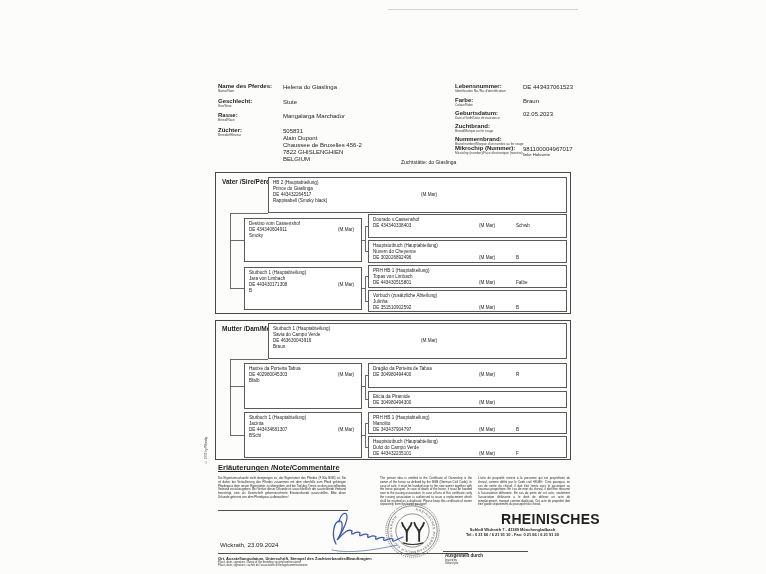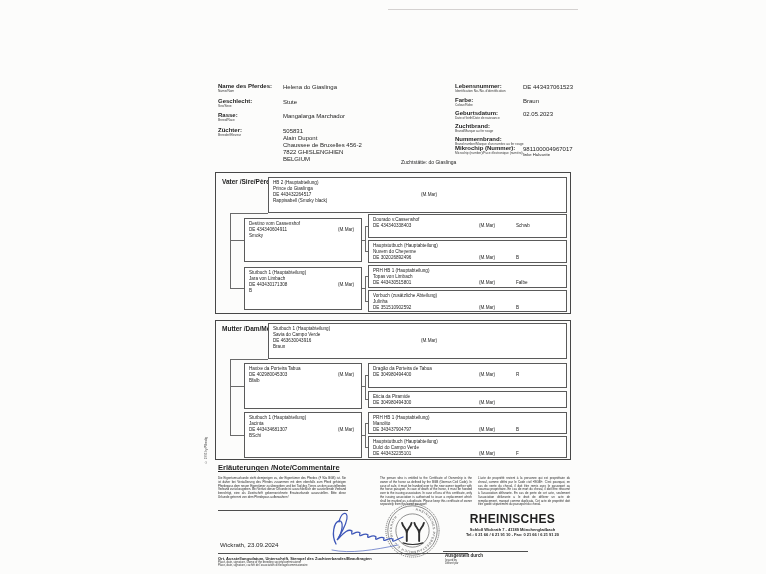--- a/index.html
+++ b/index.html
@@ -18,21 +18,21 @@
   .pline:empty{display:none;}
   .idnum{display:inline-block;}
   .g1 .idnum{width:148px;} .g2 .idnum{width:89px;} .g3 .idnum{width:106px;}
   .breed{display:inline-block;width:37px;}
   .cline{background:#6a6a6a;}
   .rule{background:#4e4e4e;height:1px;}
   .legal{font-size:3px;line-height:1.25;text-align:justify;color:#262626;}
   .notehead{font-weight:bold;font-size:7.5px;white-space:nowrap;}
   .tinycap{font-size:4px;font-weight:bold;white-space:nowrap;}
   .microcap{font-size:2.8px;line-height:3.4px;color:#333;white-space:nowrap;}
-  .assoc{font-size:12px;font-weight:bold;letter-spacing:.3px;line-height:10.5px;text-align:center;white-space:nowrap;}
+  .assoc{font-size:14px;font-weight:bold;letter-spacing:.3px;line-height:10.5px;text-align:right;white-space:nowrap;}
   .assocaddr{font-size:4px;font-weight:bold;line-height:5px;text-align:center;white-space:nowrap;}
   .vert{writing-mode:vertical-rl;transform:rotate(180deg);font-size:3px;color:#444;white-space:nowrap;}
   .scanline{background:#bfbab8;opacity:.65;}
 </style>
 </head>
 <body>
 
 <div id="page">
 
   <div class="abs scanline" style="left:388px;top:9px;width:190px;height:1px;"></div>

